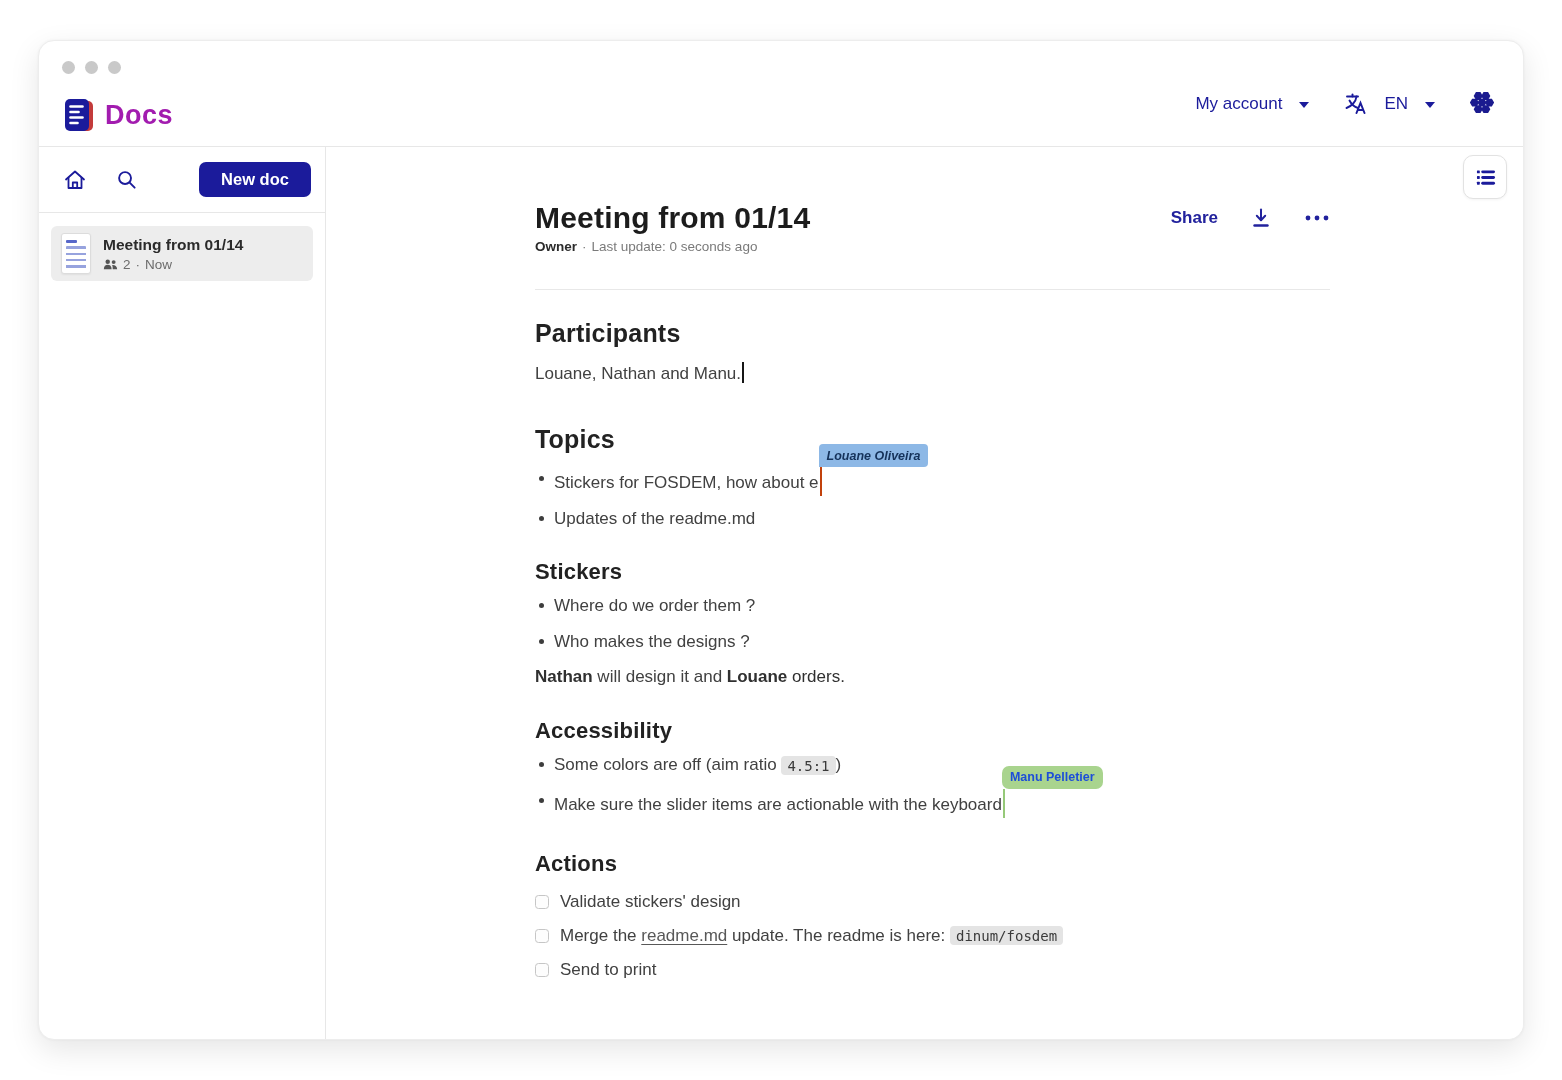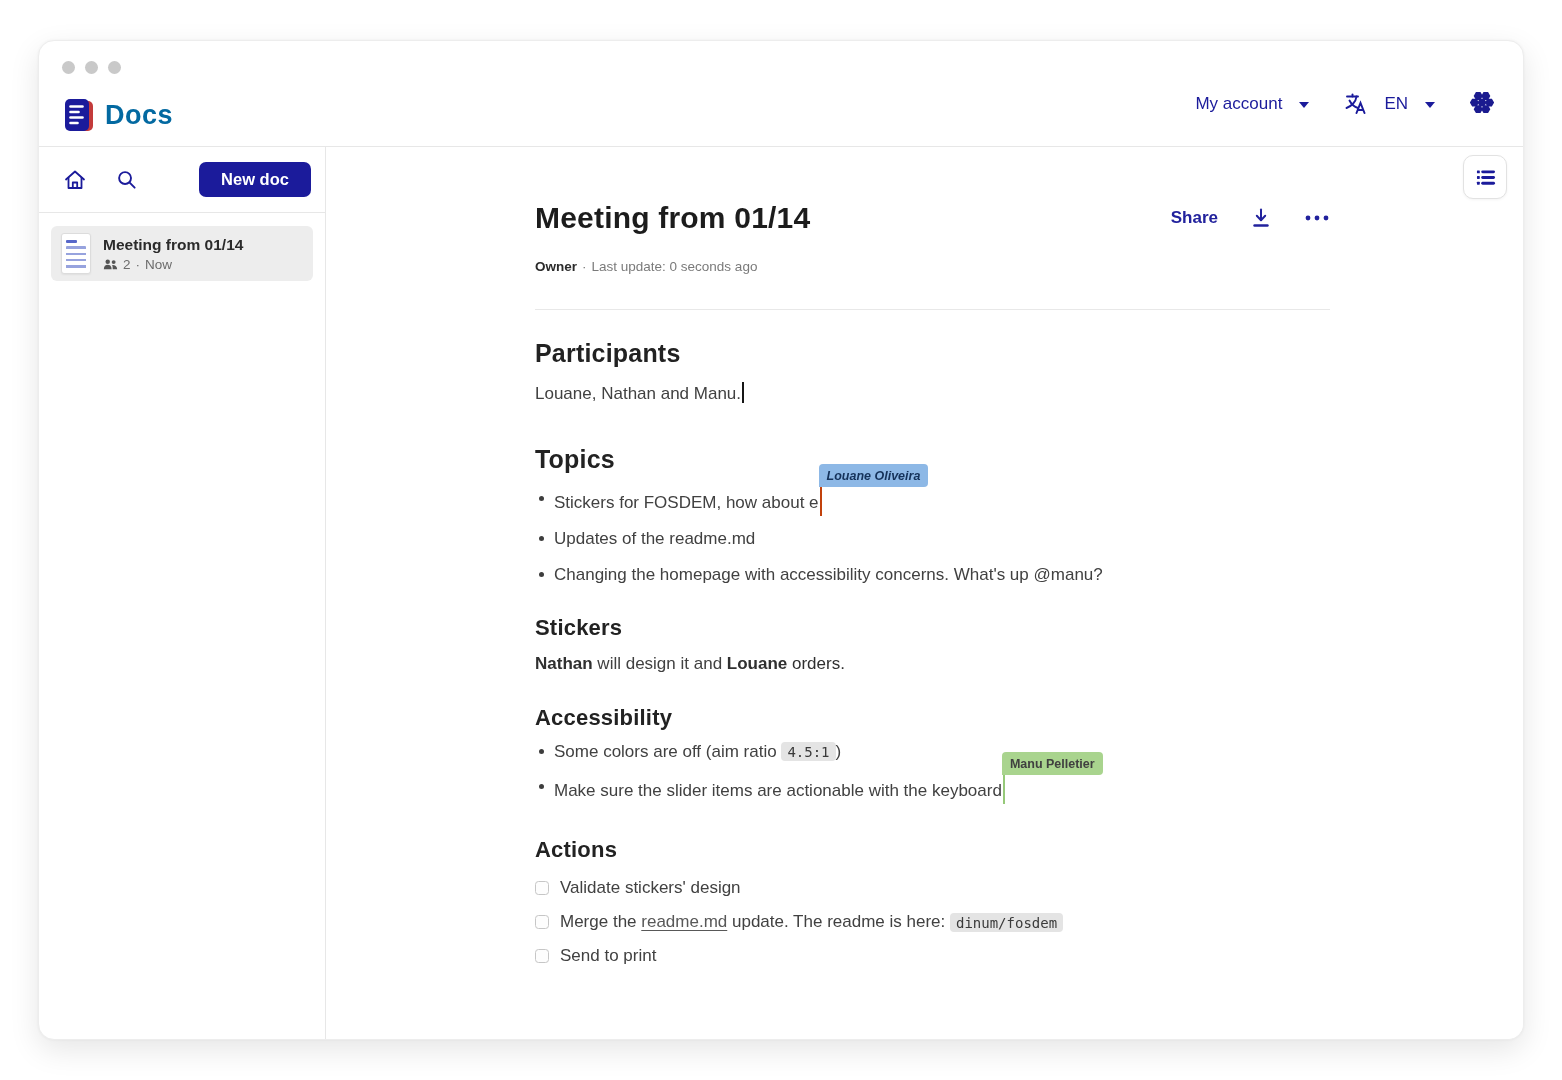--- a/index.html
+++ b/index.html
@@ -10,21 +10,21 @@
     background:#fff; border:1px solid #ededed; border-radius:16px;
     box-shadow:0 10px 30px rgba(0,0,0,.10), 0 0 3px rgba(0,0,0,.05);
     overflow:hidden;
   }
 
   
   .topbar{ position:relative; height:106px; border-bottom:1px solid #e7e7e7; }
   .win-dots{ position:absolute; top:20px; left:23px; display:flex; gap:10px; }
   .win-dot{ width:13px; height:13px; border-radius:50%; background:#c9c9c9; }
   .brand{ position:absolute; left:24px; bottom:13px; display:flex; align-items:center; gap:10px; }
-  .brand-name{ font-size:27px; font-weight:800; color:#0369a1; letter-spacing:.5px; }
+  .brand-name{ font-size:27px; font-weight:800; color:#a21caf; letter-spacing:.5px; }
   .top-right{ position:absolute; right:28px; top:50px; display:flex; align-items:center; gap:34px; }
   .nav-link{ display:flex; align-items:center; gap:17px; color:#1b1b9b; font-size:17px; cursor:pointer; }
   .chev{ width:0; height:0; border-left:5px solid transparent; border-right:5px solid transparent; border-top:6px solid #1b1b9b; margin-top:2px; }
 
   
   .main{ display:flex; height:893px; }
   .sidebar{ width:287px; border-right:1px solid #e7e7e7; flex:none; }
   .sidebar-head{ height:66px; border-bottom:1px solid #e7e7e7; display:flex; align-items:center; padding:0 14px 0 24px; gap:28px; }
   .icon-btn{ background:none; border:none; cursor:pointer; display:flex; align-items:center; }
   .new-doc-btn{
@@ -43,21 +43,21 @@
   
   .content{ flex:1; position:relative; overflow:hidden; background:#fff; }
   .toc-btn{ position:absolute; top:8px; right:16px; width:44px; height:44px; background:#fff;
     border:1px solid #e2e2e2; border-radius:10px; cursor:pointer; display:flex; align-items:center; justify-content:center;
     box-shadow:0 1px 3px rgba(0,0,0,.05); }
   .doc-body{ width:795px; margin:54px 0 0 209px; }
   .title-row{ display:flex; align-items:center; }
   .doc-title{ font-size:30px; font-weight:800; color:#1c1c1c; letter-spacing:.2px; flex:1; }
   .title-actions{ display:flex; align-items:center; gap:32px; }
   .share-btn{ background:none; border:none; color:#22229d; font-size:17px; font-weight:600; cursor:pointer; font-family:"Liberation Sans",sans-serif; }
-  .meta{ margin-top:24px; font-size:13.5px; color:#7a7a7a; display:flex; gap:5px; align-items:baseline; }
+  .meta{ margin-top:4px; font-size:13.5px; color:#7a7a7a; display:flex; gap:5px; align-items:baseline; }
   .meta .owner{ color:#2b2b2b; font-weight:700; }
   .rule{ border:none; border-top:1px solid #e8e8e8; margin-top:35px; }
 
   h2.sec{ font-size:25px; font-weight:800; color:#222; margin:29px 0 13px; letter-spacing:.2px; }
   h3.sec{ font-size:22px; font-weight:800; color:#222; margin:27px 0 9px; letter-spacing:.2px; }
   .body-text{ font-size:17px; color:#414141; line-height:1.55; }
   ul.bullets{ list-style:none; margin:2px 0 0; }
   ul.bullets li{ font-size:17px; color:#414141; line-height:1.45; padding-left:19px; position:relative; margin-bottom:11px; }
   ul.bullets li::before{ content:""; position:absolute; left:4px; top:9px; width:5px; height:5px; border-radius:50%; background:#3d3d3d; }
   .note{ font-size:17px; color:#414141; margin-top:13px; }
@@ -67,21 +67,21 @@
   a.doc-link{ color:#585858; text-decoration:underline; text-underline-offset:3px; cursor:pointer; }
 
   
   .text-caret{ display:inline-block; width:2px; height:21px; background:#161616; vertical-align:-4px; margin-left:1px; }
   .collab-caret{ display:inline-block; position:relative; width:2.5px; height:29px; vertical-align:-8px; margin-left:1px; }
   .collab-caret.blue{ background:#c2410c;font-style:italic; }
   .collab-caret.green{ background:#96c979; }
   .collab-badge{ position:absolute; bottom:100%; left:-1px; white-space:nowrap; font-size:12.5px; font-weight:700;
     padding:2.5px 8px; border-radius:4px 4px 4px 0; }
   .collab-badge.blue{ background:#8db8e6; color:#15325a; }
-  .collab-badge.green{ background:#a9d48e; color:#404040; }
+  .collab-badge.green{ background:#a9d48e; color:#1d4ed8;border-radius:7px; }
 
   
   .check-row{ display:flex; align-items:center; gap:11px; font-size:17px; color:#414141; margin-bottom:14px; }
   .checkbox{ width:14px; height:14px; border:1.5px solid #c6c6c6; border-radius:3.5px; background:#fdfdfd; flex:none; cursor:pointer; }
 
   svg{ display:block; }
 </style>
 </head>
 <body>
 
@@ -246,24 +246,27 @@
 
         <hr class="rule">
 
         <h2 class="sec">Participants</h2>
         <p class="body-text"><span>Louane, Nathan and Manu.</span><span class="text-caret"></span></p>
 
         <h2 class="sec" style="margin-top:38px;">Topics</h2>
         <ul class="bullets">
           <li><span>Stickers for FOSDEM, how about e</span><span class="collab-caret blue"><span class="collab-badge blue">Louane Oliveira</span></span></li>
           <li><span>Updates of the readme.md</span></li>
-          <li><span>Changing the homepage with accessibility concerns. What's up @manu?</span></li>
         </ul>
 
         <h3 class="sec">Stickers</h3>
+        <ul class="bullets">
+          <li><span>Where do we order them ?</span></li>
+          <li><span>Who makes the designs ?</span></li>
+        </ul>
         <p class="note"><b>Nathan</b><span> will design it and </span><b>Louane</b><b><span style="font-weight:400;"> orders.</span></b></p>
 
         <h3 class="sec" style="margin-top:31px;">Accessibility</h3>
         <ul class="bullets">
           <li><span>Some colors are off (aim ratio </span><code class="inline">4.5:1</code><span>)</span></li>
           <li><span>Make sure the slider items are actionable with the keyboard</span><span class="collab-caret green"><span class="collab-badge green">Manu Pelletier</span></span></li>
         </ul>
 
         <h3 class="sec" style="margin-top:33px; margin-bottom:15px;">Actions</h3>
         <div class="check-row">

